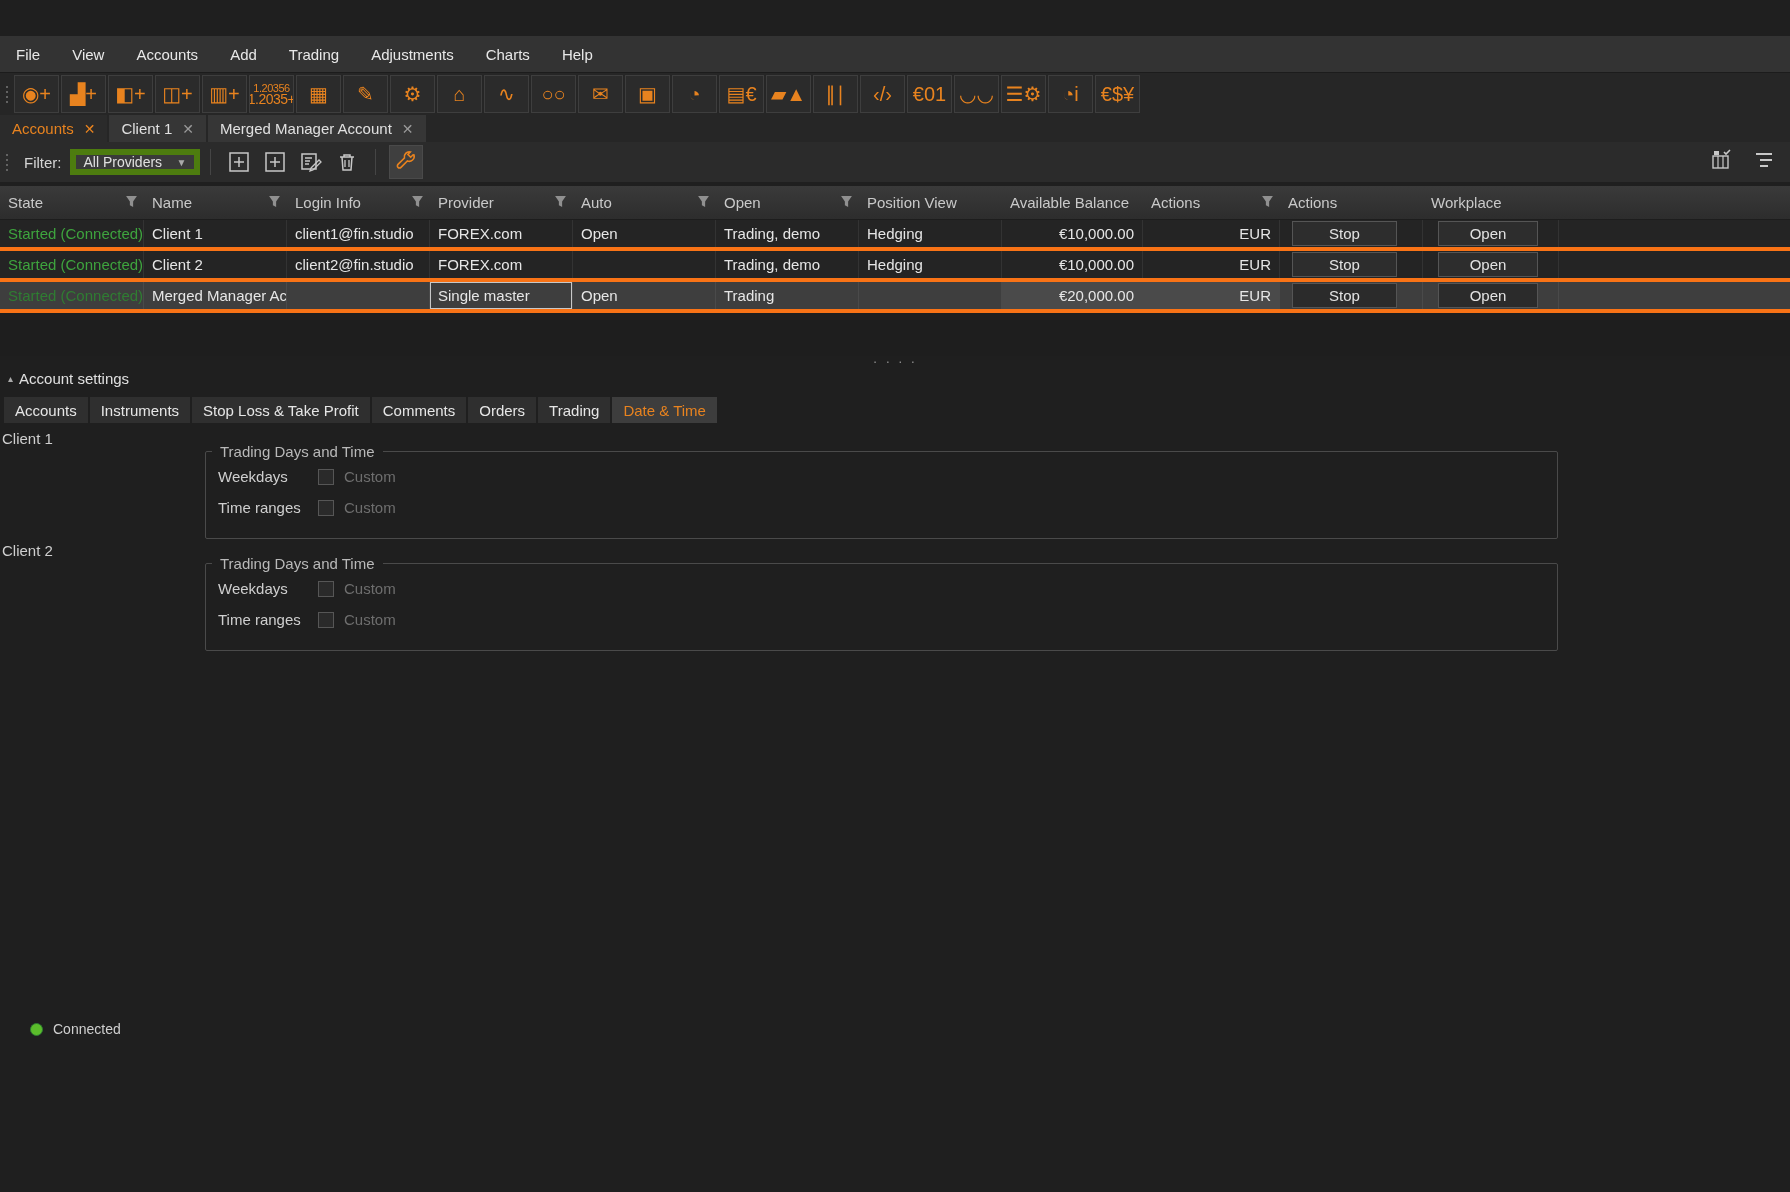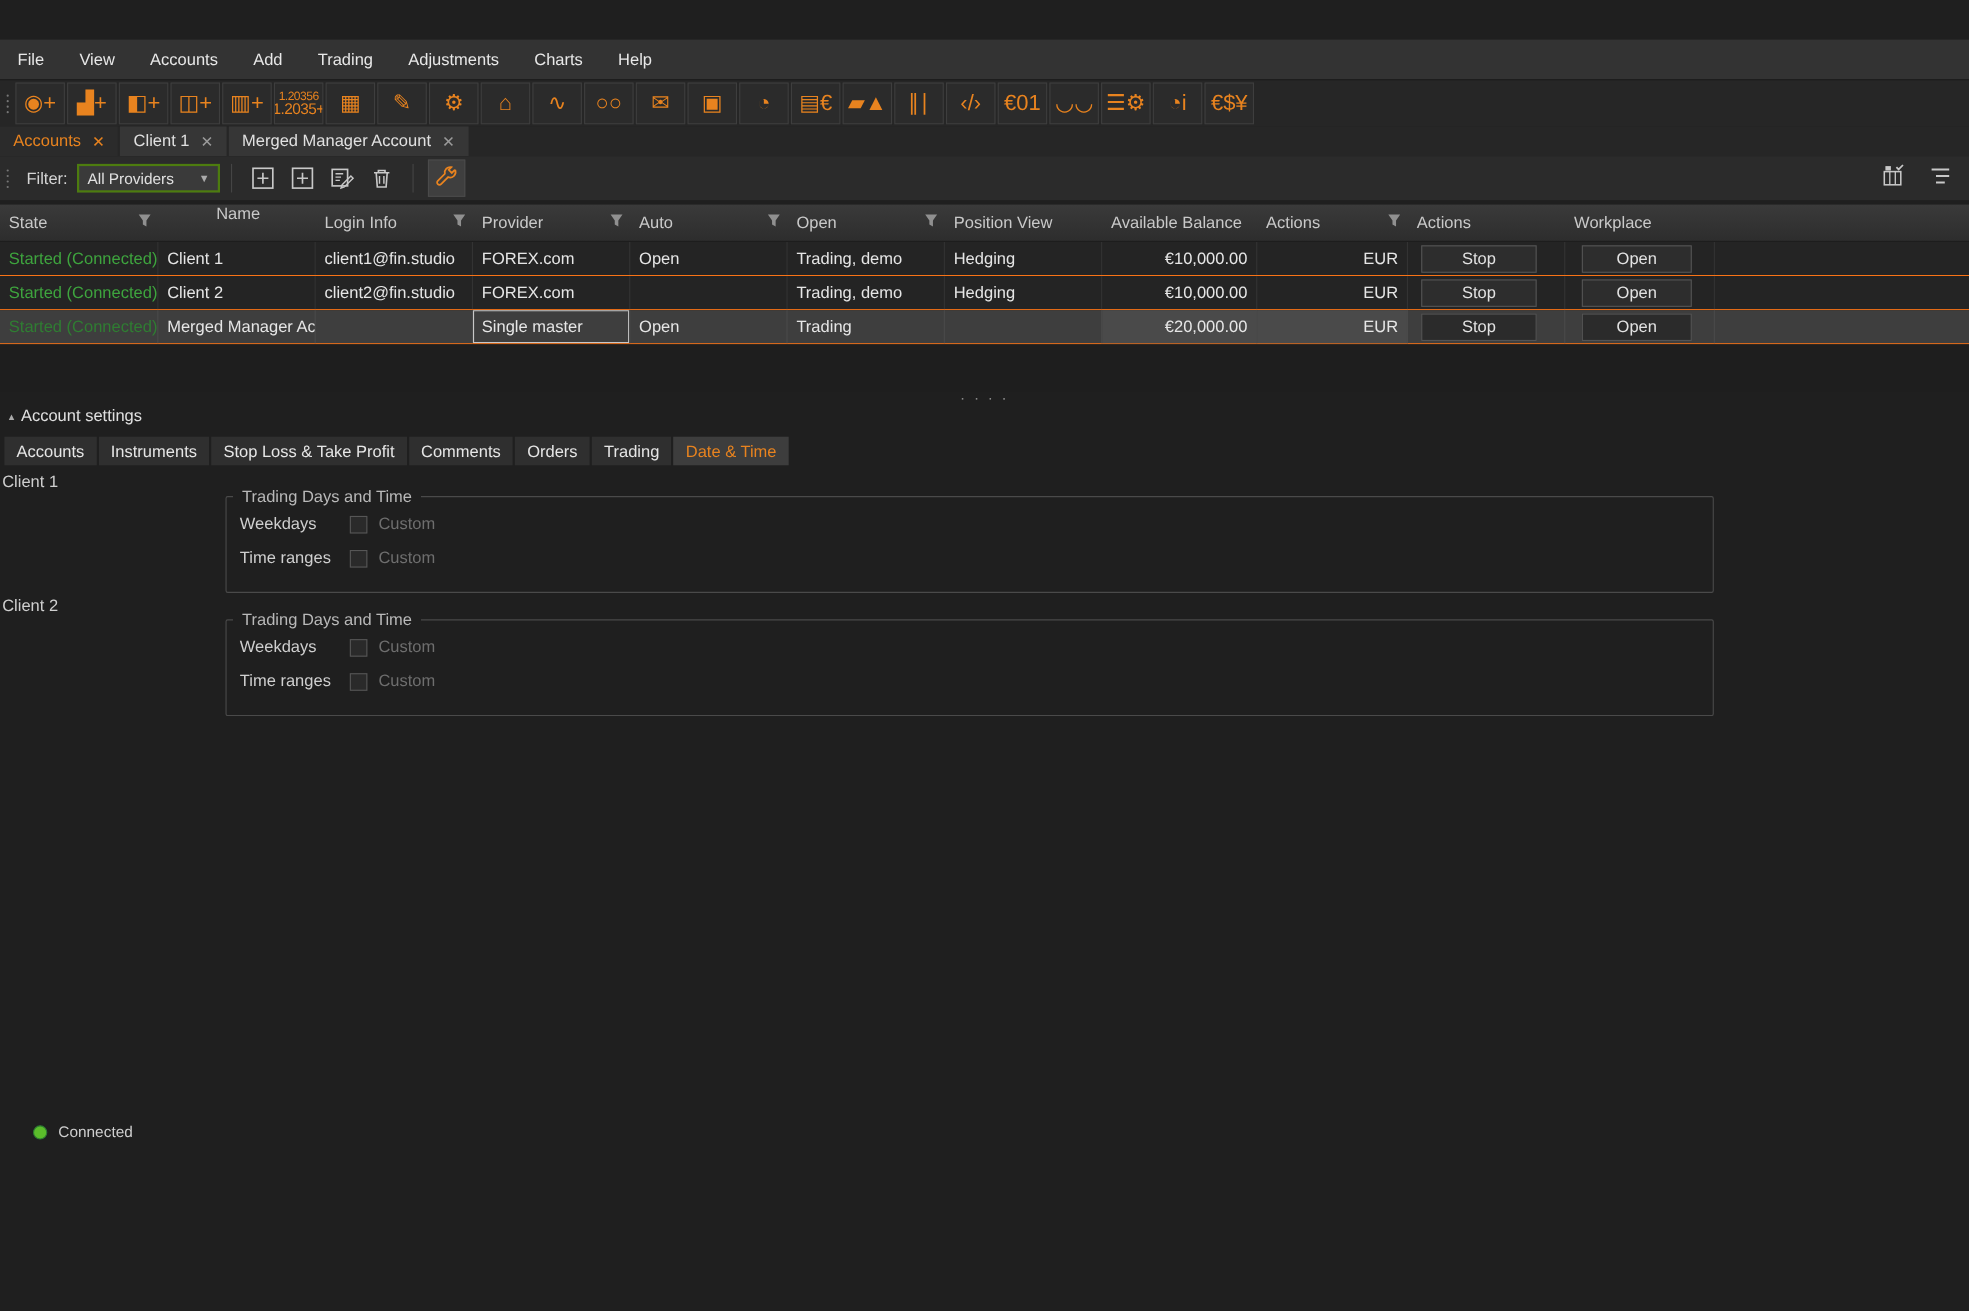--- a/index.html
+++ b/index.html
@@ -41,39 +41,39 @@
   .doc-tab { height:27px; display:flex; align-items:center; padding:0 12px; gap:10px;
              background:#363636; font-size:15px; color:#e0e0e0; }
   .doc-tab.active { background:#2b2b2b; color:#e8831f; }
   .doc-tab .close { font-size:14px; color:#9a9a9a; }
   .doc-tab.active .close { color:#e8831f; }
 
   
   #filterbar { top:142px; left:0; width:100%; height:40px; background:#2b2b2b;
                display:flex; align-items:center; }
   #filter-label { font-size:15px; color:#d5d5d5; margin:0 8px 0 10px; }
-  #filter-dropdown { width:130px; height:26px; background:#3a3a3a; border:2px solid #4d7c0f;
+  #filter-dropdown { width:130px; height:26px; background:#3a3a3a; border:6px solid #4d7c0f;
                      display:flex; align-items:center; font-size:14px; color:#e0e0e0; }
   #filter-dropdown .val { margin-left:8px; flex:1; }
   #filter-dropdown .caret { margin-right:7px; color:#aaa; font-size:10px; }
   .vsep { width:1px; height:26px; background:#454545; margin:0 10px; }
   .bar-btn { width:30px; height:30px; display:flex; align-items:center; justify-content:center;
              margin:0 3px; }
   .bar-btn.active-tool { background:#3f3f3f; border:1px solid #4a4a4a; width:34px; height:34px; }
   #filter-right { margin-left:auto; display:flex; align-items:center; margin-right:14px; gap:18px; }
 
   
   #table-header { top:186px; left:0; width:100%; height:34px;
                   background:linear-gradient(#3a3a3a,#2d2d2d);
                   display:flex; border-bottom:1px solid #1d1d1d; }
   .th { display:flex; align-items:center; justify-content:space-between;
         font-size:15px; color:#c9c9c9; padding:0 6px 0 8px; overflow:hidden; white-space:nowrap;gap:44px; }
   .th .funnel { flex:0 0 auto; margin-left:4px; }
   #table-body { top:220px; left:0; width:100%; }
-  .tr { display:flex; height:31px; background:#242424; border-bottom:1px solid #f97316; }
+  .tr { display:flex; height:31px; background:#242424; border-bottom:4px solid #f97316; }
   .tr.selected { background:#3e3e3e; }
   .td { display:flex; align-items:center; padding:0 8px; font-size:15px; color:#e6e6e6;
         overflow:hidden; white-space:nowrap; border-right:1px solid #333; }
   .tr.selected .td { border-right-color:#4a4a4a; }
   .td.right { justify-content:flex-end; }
   .td.state { color:#3ea43e; }
   .tr.selected .td.state { color:#2f7d32; }
   .td.editing { box-shadow:inset 0 0 0 1px #c8c8c8; }
   .tr.selected .td.hl { background:#4a4a4a; }
   .row-btn { background:#2d2d2d; border:1px solid #555; color:#e2e2e2; font-size:15px;
@@ -292,21 +292,21 @@
     </div>
   </div>
 
   <div id="table-header" class="abs">
       <div class="th" style="width: 144px;">
         <span>State</span>
         <span><svg class="funnel" width="13" height="13" viewBox="0 0 12 12">
             <path d="M1 1h10L7.5 6v5l-3-1.6V6z" fill="#909090"></path>
           </svg></span>
       </div>
-      <div class="th" style="width: 143px; flex-direction: column;">
+      <div class="th" style="width: 143px;">
         <span>Name</span>
         <span><svg class="funnel" width="13" height="13" viewBox="0 0 12 12">
             <path d="M1 1h10L7.5 6v5l-3-1.6V6z" fill="#909090"></path>
           </svg></span>
       </div>
       <div class="th" style="width: 143px;">
         <span>Login Info</span>
         <span><svg class="funnel" width="13" height="13" viewBox="0 0 12 12">
             <path d="M1 1h10L7.5 6v5l-3-1.6V6z" fill="#909090"></path>
           </svg></span>

